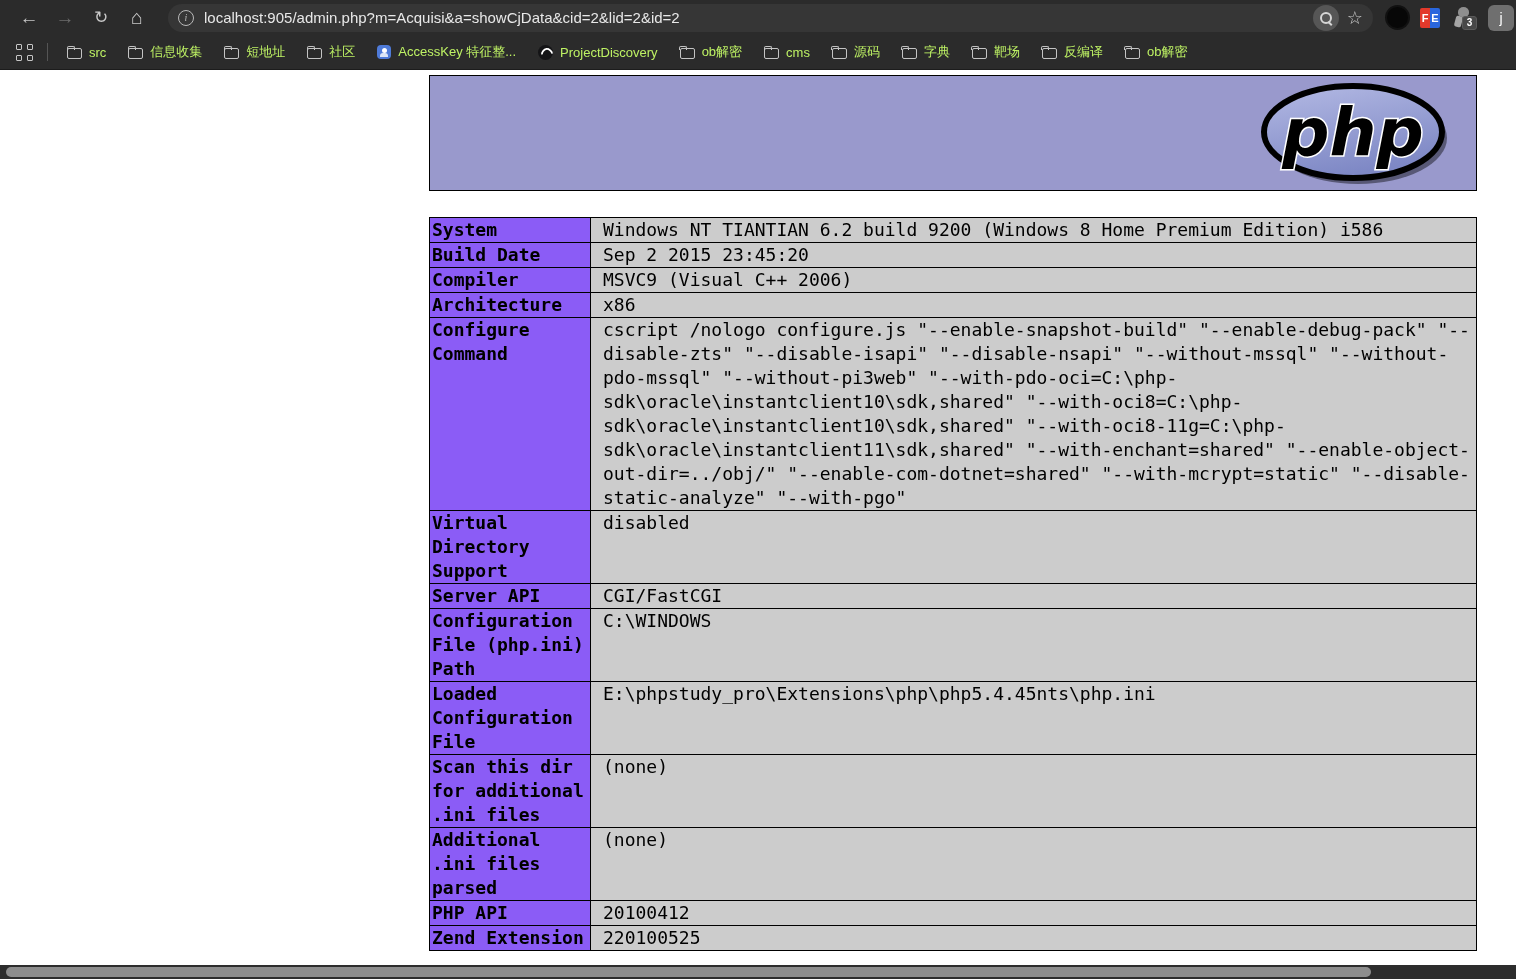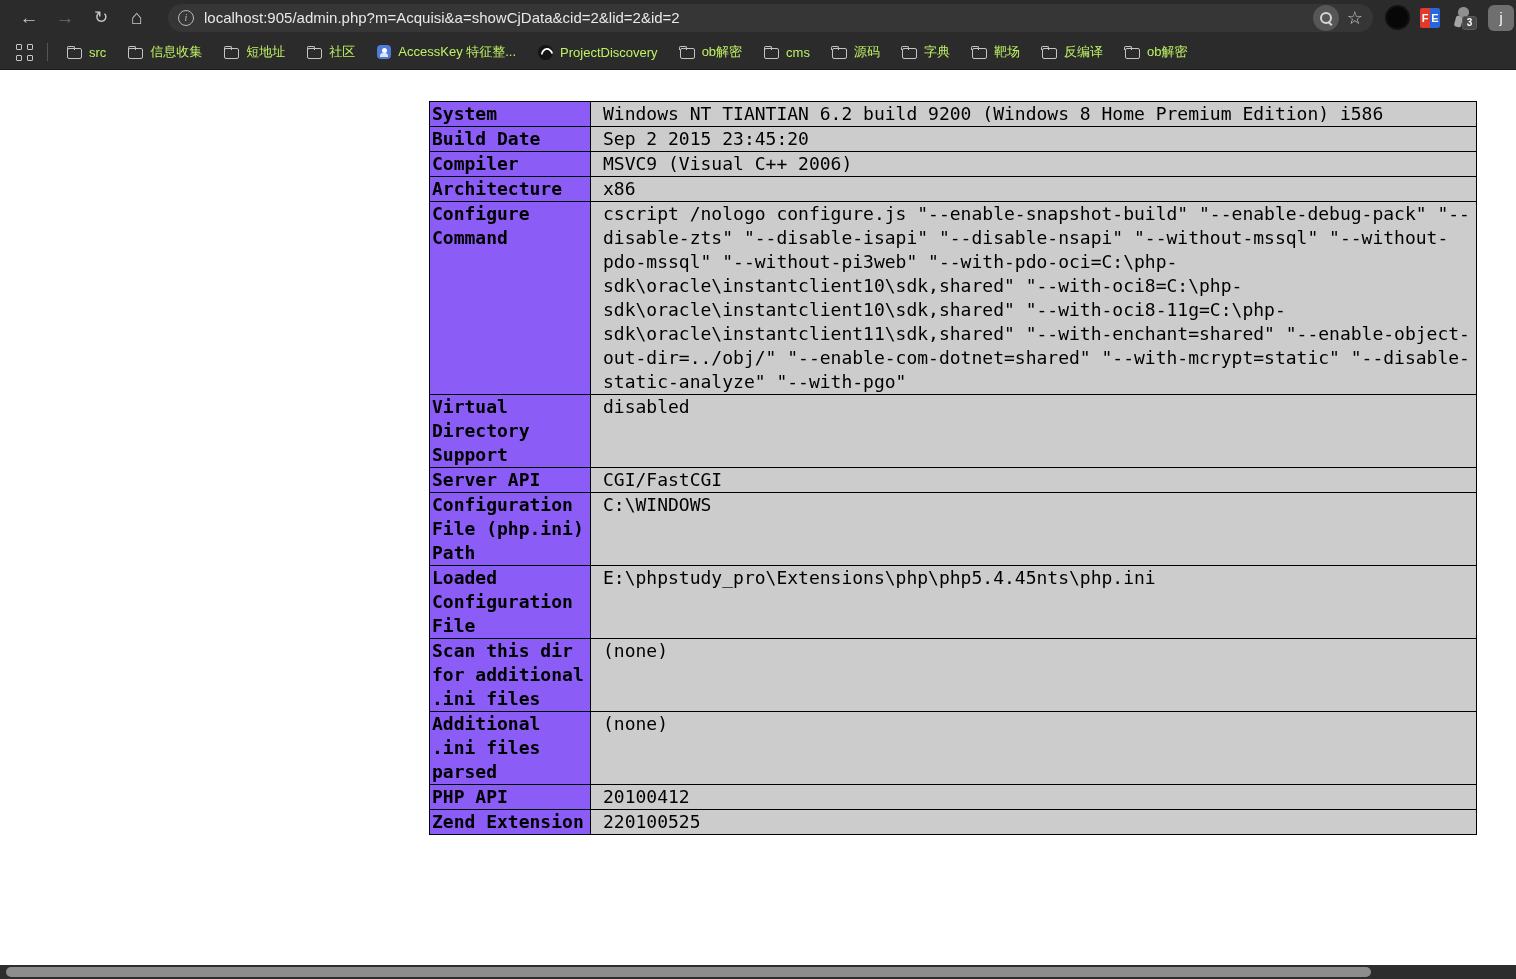--- a/index.html
+++ b/index.html
@@ -207,20 +207,33 @@
           <span class="bm-ico ico-folder"></span>
           <span class="bm-label">ob解密</span>
         </div>
       </div>
   </div>
 </div>
 
 <div class="page">
   <div class="phpinfo">
 
+    <div class="banner">
+      <svg class="php-logo-svg" width="192" height="106" viewBox="0 0 192 106">
+        <defs>
+          <linearGradient id="lg" x1="0" y1="0" x2="0.35" y2="1">
+            <stop offset="0" stop-color="#b4bae4"></stop>
+            <stop offset="1" stop-color="#7e88c5"></stop>
+          </linearGradient>
+        </defs>
+        <ellipse cx="99" cy="57" rx="89" ry="46" fill="#23232f" opacity="0.55"></ellipse>
+        <ellipse cx="94" cy="51" rx="89" ry="46" fill="url(#lg)" stroke="#000" stroke-width="6"></ellipse>
+        <text x="94" y="74" text-anchor="middle" font-family="DejaVu Sans, sans-serif" font-size="66" font-style="italic" font-weight="bold" fill="#000" stroke="#fff" stroke-width="3" paint-order="stroke">php</text>
+      </svg>
+    </div>
 
     <table class="info">
       <tbody>
 
           <tr>
             <th class="lbl">System</th>
             <td class="val">Windows NT TIANTIAN 6.2 build 9200 (Windows 8 Home Premium Edition) i586</td>
           </tr>
 
           <tr>

